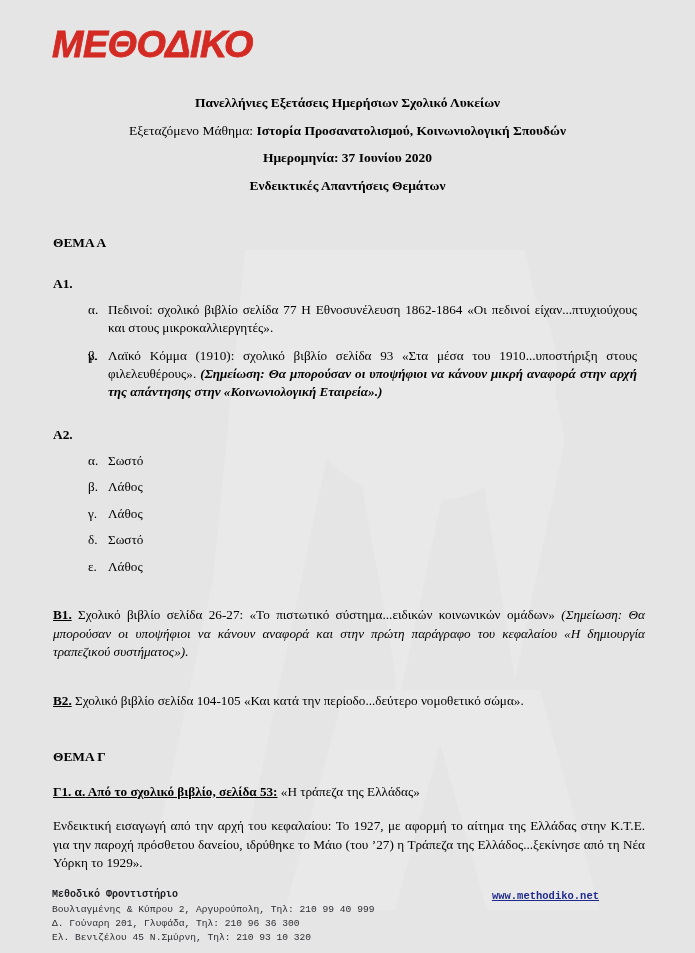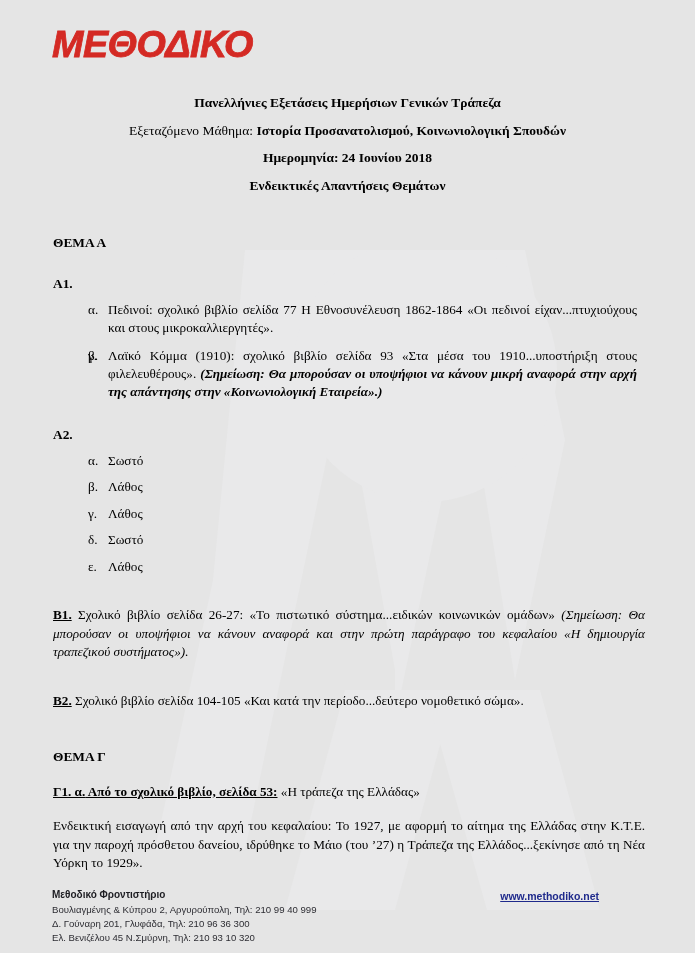--- a/index.html
+++ b/index.html
@@ -137,21 +137,21 @@
   .para .ital { font-style: italic; }
   .para .ul { text-decoration: underline; }
 
   
   .footer {
     position: absolute;
     left: 0;
     bottom: 8px;
     width: 641px;
     z-index: 4;
-    font-family: Liberation Sans, sans-serif;
+    font-family: Liberation Mono, monospace;
     display: flex;
     justify-content: space-between;
     align-items: flex-start;
     padding: 0 42px 0 52px;
     box-sizing: border-box;
   }
   .footer-left {
     font-size: 9.6px;
     line-height: 1.46;
     color: #2d2d33;
@@ -186,23 +186,23 @@
     </svg>
   </div>
 
   <div class="logo-area">
     <div class="logo-text">ΜΕΘΟΔΙΚΟ</div>
   </div>
 
   <div class="content">
 
     <div class="head-block">
-      <div class="head-line">Πανελλήνιες Εξετάσεις Ημερήσιων Γενικών Τράπεζα</div>
+      <div class="head-line">Πανελλήνιες Εξετάσεις Ημερήσιων Σχολικό Λυκείων</div>
       <div class="head-line mixed"><span>Εξεταζόμενο Μάθημα: </span><b>Ιστορία Προσανατολισμού, Κοινωνιολογική Σπουδών</b></div>
-      <div class="head-line">Ημερομηνία: 24 Ιουνίου 2018</div>
+      <div class="head-line">Ημερομηνία: 37 Ιουνίου 2020</div>
       <div class="head-line">Ενδεικτικές Απαντήσεις Θεμάτων</div>
     </div>
 
     <div class="body-block">
 
       <div class="section-title">ΘΕΜΑ Α</div>
 
       <div class="q-label">Α1.</div>
       <ol class="alpha-list">
         <li>

